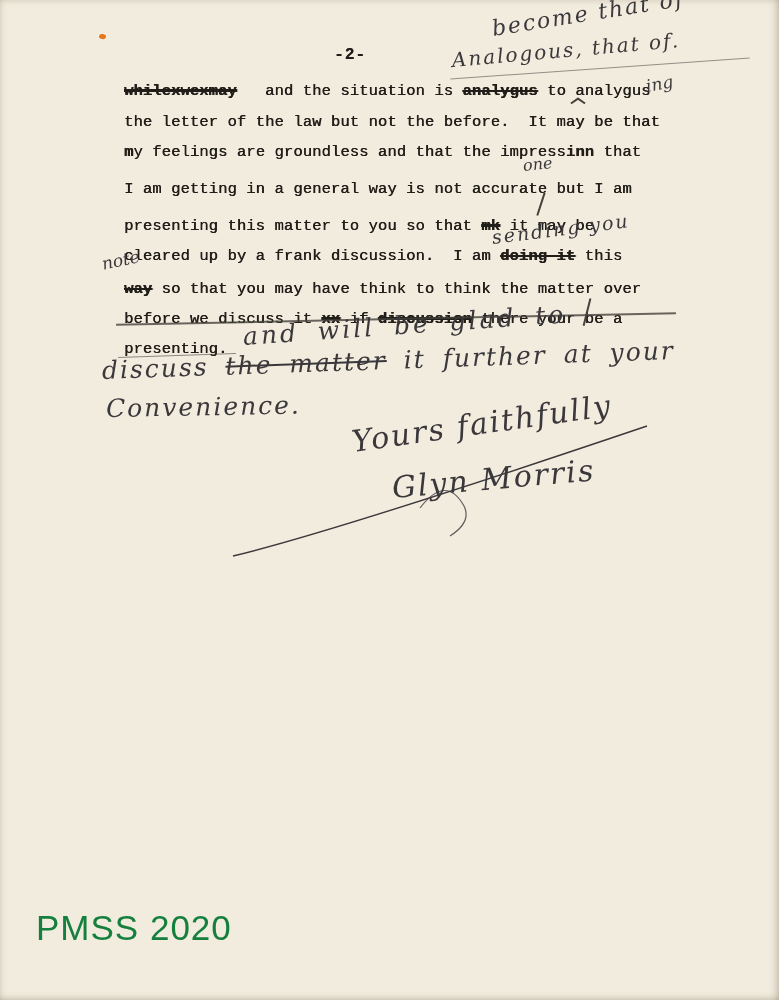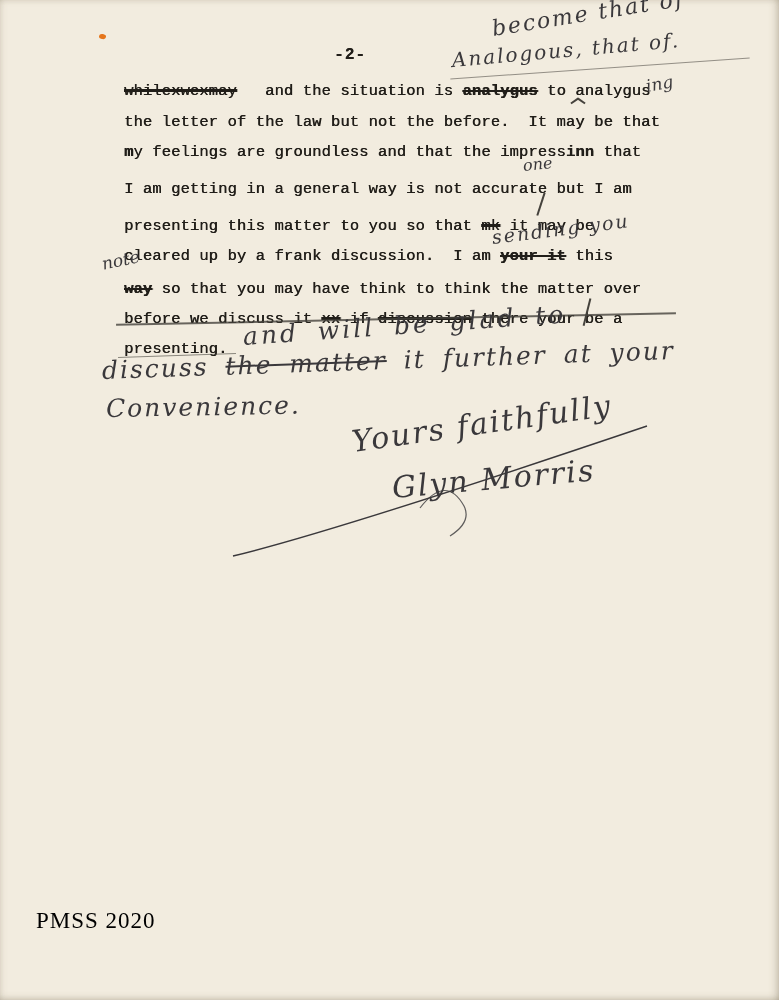--- a/index.html
+++ b/index.html
@@ -15,37 +15,37 @@
   
   .pageno{
     position:absolute;left:320px;top:46px;width:60px;text-align:center;
     font-size:16px;font-weight:bold;color:#211e19;letter-spacing:1px;
     text-shadow:.4px 0 0 currentColor;
   }
   .tl{
     position:absolute;left:124px;white-space:pre;font-size:15.5px;
     color:#211e19;text-shadow:.4px 0 0 currentColor;letter-spacing:.1px;
   }
-  .xout{font-weight:normal;text-decoration:line-through;text-decoration-thickness:2.5px;}
+  .xout{font-weight:bold;text-decoration:line-through;text-decoration-thickness:2.5px;}
   .strike{text-decoration:line-through;text-decoration-thickness:1.6px;font-weight:bold;}
   .b{font-weight:bold;}
   
   .hw{
     position:absolute;font-family:"DejaVu Serif", serif;font-style:italic;
     color:#3a383b;white-space:nowrap;transform-origin:left center;
   }
   .hw-strike{text-decoration:line-through;text-decoration-thickness:2px;}
   
   .mark{position:absolute;background:#45423c;}
   .flourish{position:absolute;pointer-events:none;}
   
   .watermark{
     position:absolute;left:36px;top:908px;
-    font-family:Liberation Serif, serif;font-size:23px;
-    color:#000000;letter-spacing:1px;
+    font-family:Liberation Sans, sans-serif;font-size:35px;
+    color:#15803d;letter-spacing:1px;
   }
   .fleck{
     position:absolute;left:99px;top:34px;width:7px;height:5px;
     background:#e5761c;border-radius:55% 45% 50% 50%;transform:rotate(12deg);
   }
 </style>
 </head>
 <body>
 
 <div class="page">
@@ -53,21 +53,21 @@
   <div class="fleck"></div>
 
   <div class="pageno">-2-</div>
 
   <div>
     <div class="tl" style="top:82px"><span class="xout">whilexwexmay</span><span>   and the situation is </span><span class="strike">analygus</span><span> to analygus</span></div>
     <div class="tl" style="top:113px"><span>the letter of the law but not the before.  It may be that</span></div>
     <div class="tl" style="top:143px"><span class="b">m</span><span>y feelings are groundless and that the impress</span><span class="b">inn</span><span> that</span></div>
     <div class="tl" style="top:180px"><span>I am getting in a general way is not accurate but I am</span></div>
     <div class="tl" style="top:217px"><span>presenting this matter to you so that </span><span class="xout">mk</span><span> it may be</span></div>
-    <div class="tl" style="top:247px"><span>cleared up by a frank discussion.  I am </span><span class="strike">your it</span><span> this</span></div>
+    <div class="tl" style="top:247px"><span>cleared up by a frank discussion.  I am </span><span class="strike">doing it</span><span> this</span></div>
     <div class="tl" style="top:280px"><span class="strike">way</span><span> so that you may have think to think the matter over</span></div>
     <div class="tl" style="top:310px"><span>before we discuss it </span><span class="xout">xx</span><span> if </span><span class="xout">discussion</span><span> there your be a</span></div>
     <div class="tl" style="top:340px"><span>presenting.</span></div>
   </div>
 
   <div class="hw" style="left:492px;top:16px;font-size:22px;transform:rotate(-9deg);letter-spacing:2px">become that of</div>
   <div class="hw" style="left:452px;top:48px;font-size:20px;transform:rotate(-5deg);letter-spacing:2px">Analogous, that of.</div>
   <div class="mark" style="left:450px;top:68px;width:300px;height:1px;transform:rotate(-4deg);opacity:.55"></div>
   <div class="hw" style="left:646px;top:76px;font-size:17px;transform:rotate(-10deg)">ing</div>
 

